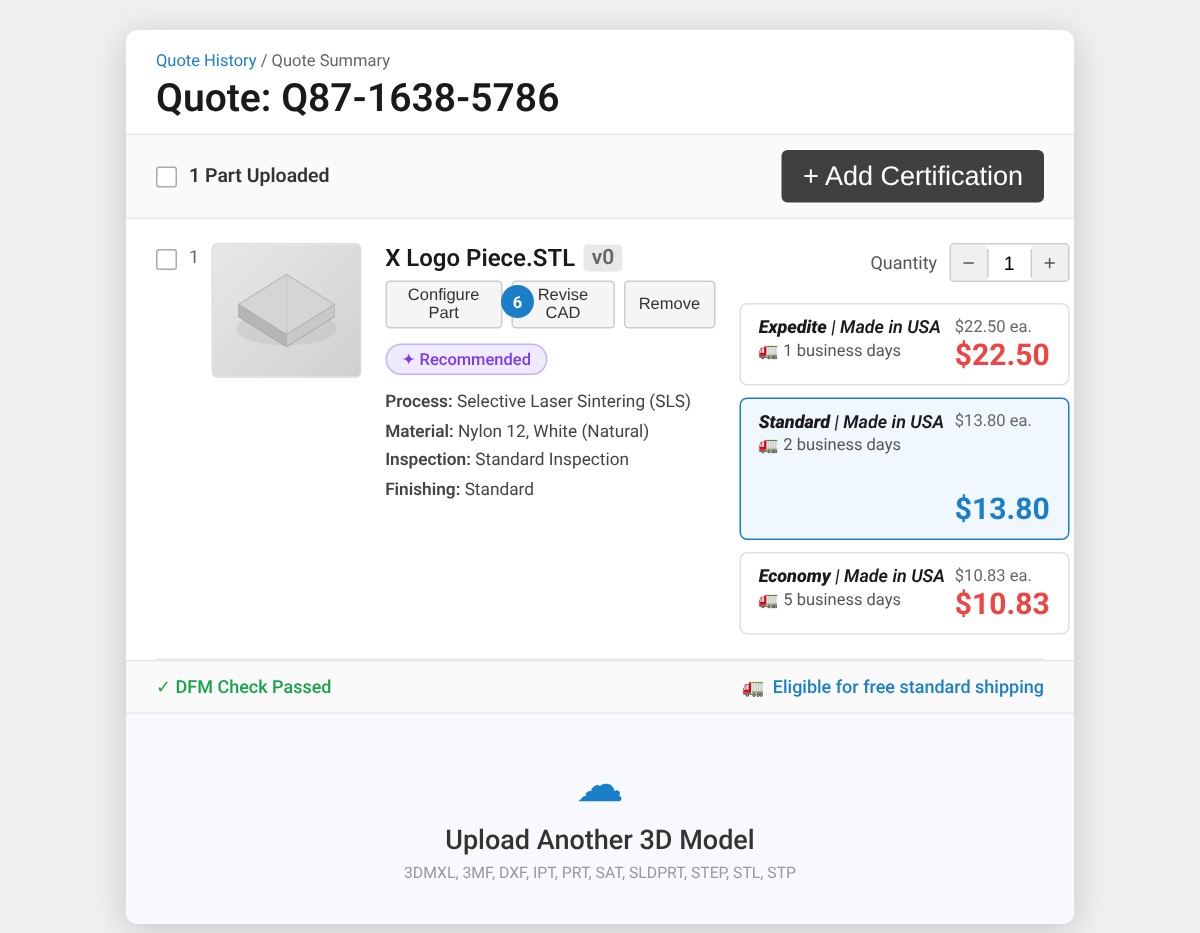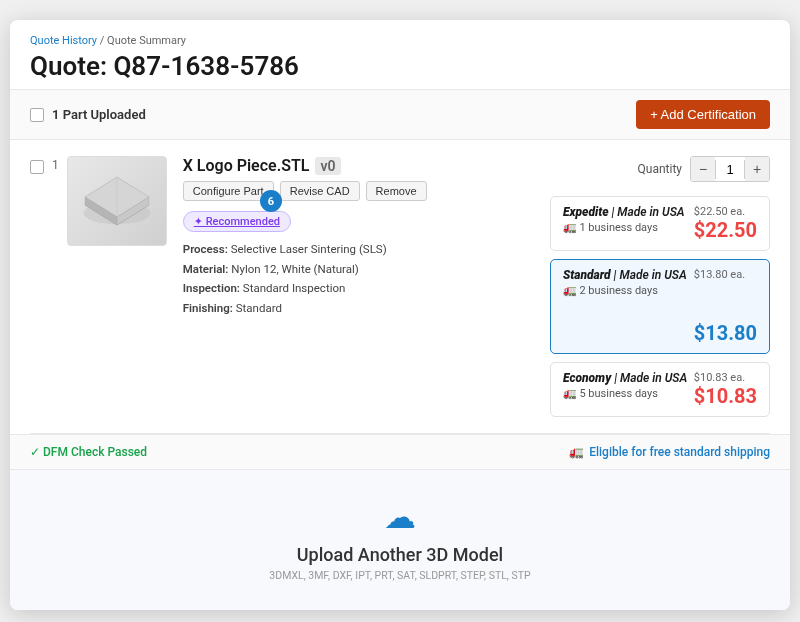--- a/index.html
+++ b/index.html
@@ -7,21 +7,21 @@
       font-family: -apple-system, BlinkMacSystemFont, 'Segoe UI', Roboto, sans-serif;
       background: #f0f0f0;
       display: flex;
       justify-content: center;
       align-items: center;
       min-height: 100vh;
       font-size: 13px;
       color: #333;
     }
     .window {
-      width: 780px;
+      width: 632px;
       background: #fff;
       border-radius: 8px;
       box-shadow: 0 4px 24px rgba(0,0,0,0.18);
       overflow: hidden;
       position: relative;
     }
     .header {
       padding: 14px 20px 8px 20px;
       border-bottom: 1px solid #e8e8e8;
     }
@@ -53,26 +53,26 @@
     }
     .checkbox {
       width: 14px;
       height: 14px;
       border: 1.5px solid #aaa;
       border-radius: 2px;
       background: #fff;
       display: inline-block;
     }
     .add-cert-btn {
-      background: #c2410c;
+      background: #404040;
       color: #fff;
       border: none;
       border-radius: 4px;
       padding: 7px 14px;
-      font-size: 13px;
+      font-size: 18px;
       font-weight: 500;
       cursor: pointer;
       display: flex;
       align-items: center;
       gap: 5px;
     }
     .main-content {
       padding: 0 20px;
     }
     .part-row {
@@ -146,21 +146,20 @@
       align-items: center;
       gap: 4px;
       background: #f0eaff;
       color: #7c3aed;
       border: 1px solid #c4b5fd;
       border-radius: 12px;
       padding: 3px 10px;
       font-size: 11px;
       font-weight: 500;
       margin-bottom: 8px;
-      text-decoration: underline;
     }
     .specs {
       font-size: 11.5px;
       color: #444;
       line-height: 1.7;
     }
     .specs .measurement {
       color: #555;
       font-size: 11px;
     }

